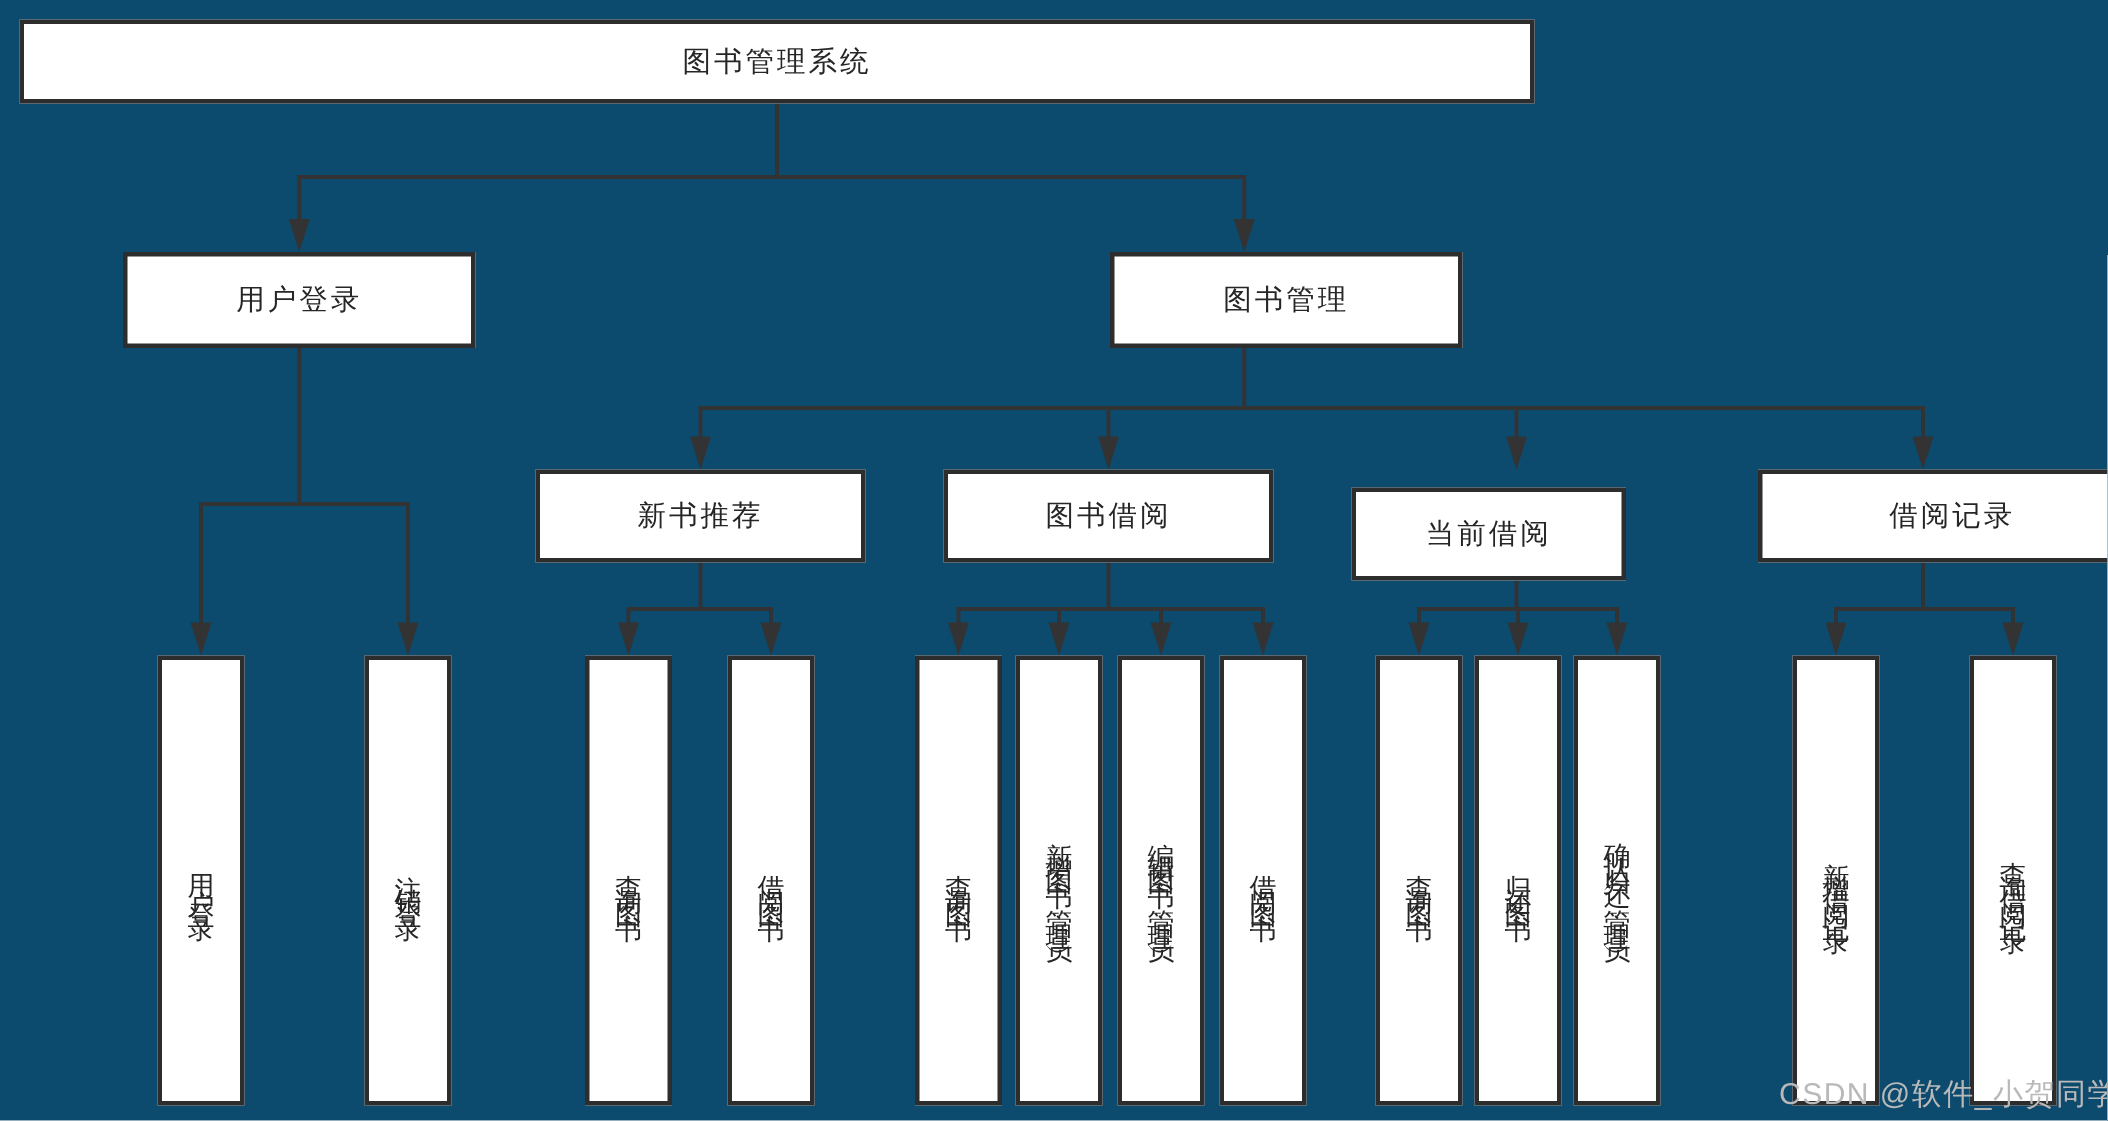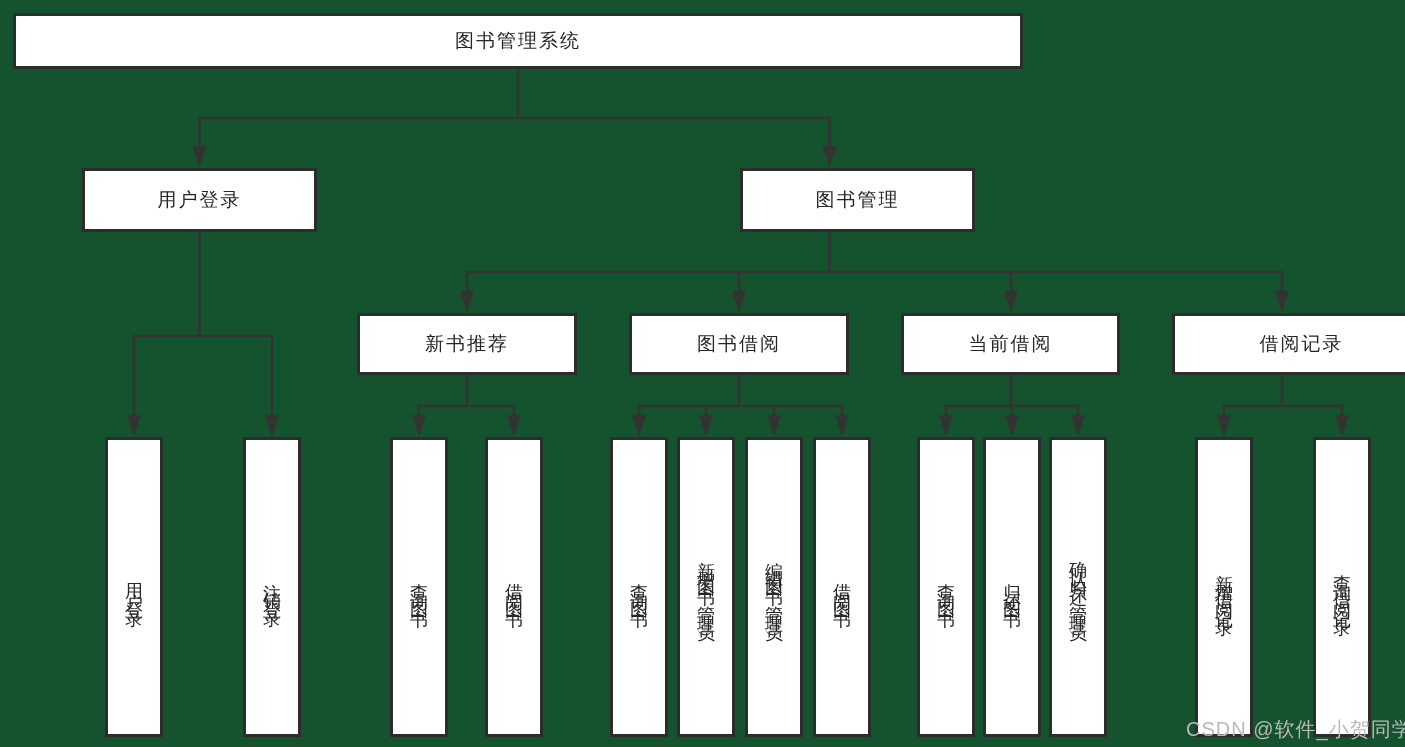--- a/index.html
+++ b/index.html
@@ -1,17 +1,17 @@
 <!DOCTYPE html>
 <html><head>
 <meta charset="utf-8">
 <style>
   html,body { margin:0; padding:0; background:#ffffff; }
   #stage {
-    position:relative; width:1405px; height:747px; background:#14532d;
+    position:relative; width:1405px; height:747px; background:#0c4a6e;
     font-family:"Liberation Sans","DejaVu Sans",sans-serif; overflow:hidden;
   }
   #wires { position:absolute; left:0; top:0; width:1405px; height:747px; }
   .hbox {
     position:absolute; box-sizing:border-box; background:#ffffff;
     border:3px solid #2d2d2d; display:flex; align-items:center; justify-content:center;
     font-size:19px; letter-spacing:2px; color:#262626; white-space:nowrap;
   }
   .vbox {
     position:absolute; box-sizing:border-box; background:#ffffff;
@@ -85,21 +85,21 @@
   <div class="hbox" style="left:740px; top:168px; width:235px; height:64px;">
     <span>图书管理</span>
   </div>
 
   <div class="hbox" style="left:357px; top:313px; width:220px; height:62px;">
     <span>新书推荐</span>
   </div>
   <div class="hbox" style="left:629px; top:313px; width:220px; height:62px;">
     <span>图书借阅</span>
   </div>
-  <div class="hbox" style="left:901px; top:313px; width:219px; height:62px;">
+  <div class="hbox" style="left:901px; top:325px; width:183px; height:62px;">
     <span>当前借阅</span>
   </div>
   <div class="hbox" style="left:1172px; top:313px; width:259px; height:62px;text-align:right;">
     <span>借阅记录</span>
   </div>
 
   <div class="vbox" style="left:105px; top:437px;">
     <span>用户登录</span>
   </div>
   <div class="vbox" style="left:243px; top:437px;">

